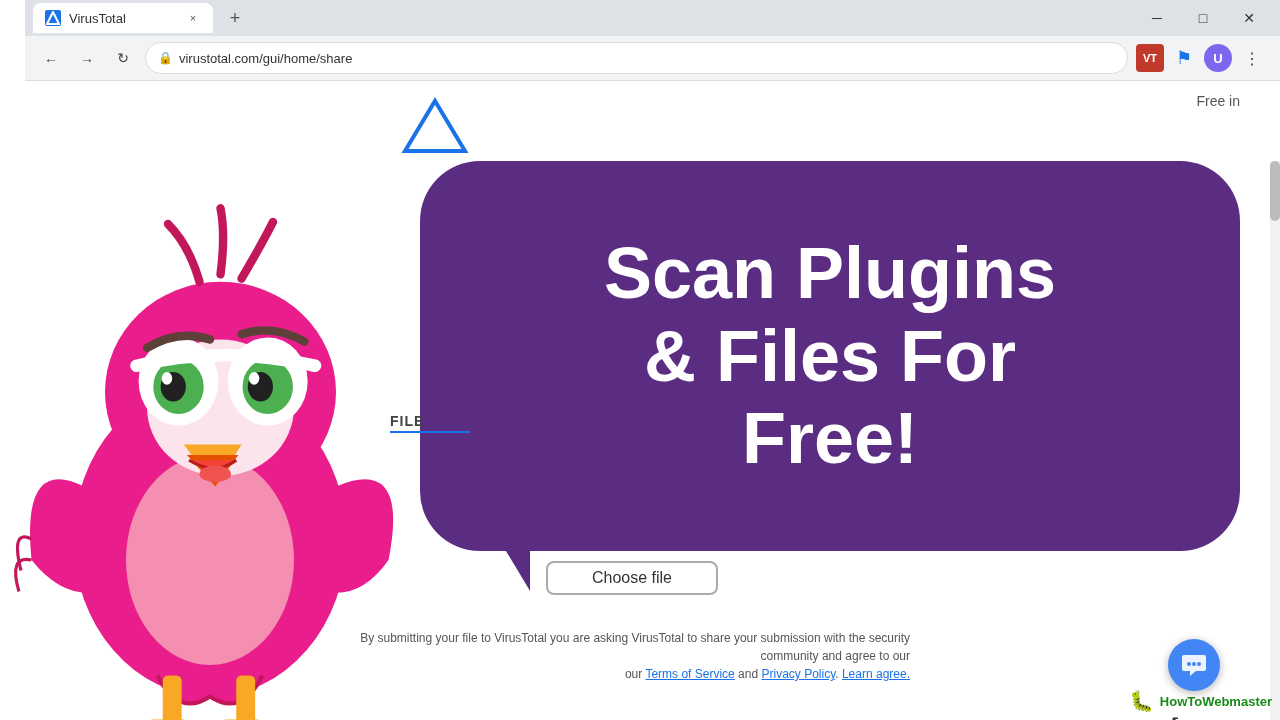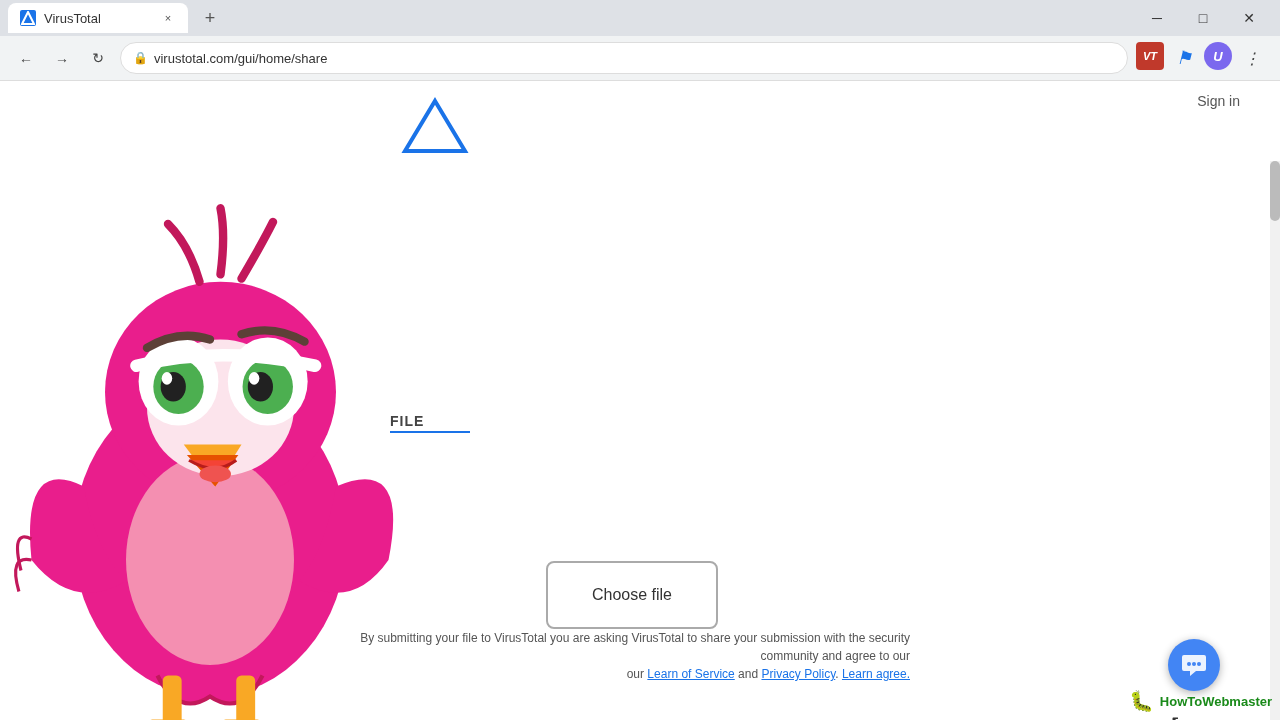--- a/index.html
+++ b/index.html
@@ -9,20 +9,21 @@
       height: 720px;
       overflow: hidden;
       font-family: Arial, sans-serif;
       background: #fff;
     }
 
     
     .browser-chrome {
       background: #a21caf;
       border-bottom: 1px solid #ddd;
+      margin-left: 25px;
     }
 
     .title-bar {
       height: 36px;
       background: #dee1e6;
       display: flex;
       align-items: center;
       padding: 0 8px;
       gap: 8px;
     }
@@ -106,21 +107,21 @@
     }
 
     .lock-icon {
       color: #555;
       font-size: 12px;
     }
 
     .nav-actions {
       display: flex;
       gap: 4px;
-      font-style: italic;
+      align-items: center;
     }
 
     .nav-action-btn {
       width: 32px;
       height: 32px;
       border-radius: 50%;
       display: flex; align-items: center; justify-content: center;
       cursor: pointer;
       font-size: 16px;
       color: #444;
@@ -210,21 +211,21 @@
       width: 420px;
       height: 540px;
     }
 
     
     .choose-file-btn {
       position: absolute;
       top: 480px;
       left: 546px;
       width: 172px;
-      height: 68px;
+      height: 34px;
       background: #fff;
       border: 2px solid #aaa;
       border-radius: 8px;
       display: flex;
       align-items: center;
       justify-content: center;
       font-size: 16px;
       color: #333;
       cursor: pointer;
       font-weight: 500;
@@ -366,28 +367,31 @@
     </div>
   </div>
 </div>
 
 <div class="page-content">
 
   <div class="scrollbar">
     <div class="scrollbar-thumb"></div>
   </div>
 
-  <a class="sign-in-link">Sign in</a>
+  <a class="sign-in-link">Free in</a>
 
   <div style="position:absolute; top:15px; left:400px;">
     <svg width="70" height="60" viewBox="0 0 70 60">
       <polygon points="35,5 65,55 5,55" fill="none" stroke="#1a73e8" stroke-width="4"></polygon>
     </svg>
   </div>
 
+  <div class="speech-bubble">
+    <div class="bubble-text">Scan Plugins<br>&amp; Files For<br>Free!</div>
+  </div>
 
   <div class="file-tab">FILE</div>
   <div class="tab-underline"></div>
 
   <div class="bird-container">
     <svg viewBox="0 0 400 540" xmlns="http://www.w3.org/2000/svg">
 
       <ellipse cx="200" cy="360" rx="130" ry="150" fill="#e91e8c"></ellipse>
 
       <ellipse cx="210" cy="220" rx="110" ry="105" fill="#e91e8c"></ellipse>
@@ -447,21 +451,21 @@
       <path d="M210,108 Q215,70 210,45" stroke="#c2185b" stroke-width="8" fill="none" stroke-linecap="round"></path>
       <path d="M230,112 Q250,78 260,58" stroke="#c2185b" stroke-width="8" fill="none" stroke-linecap="round"></path>
     </svg>
   </div>
 
   <div class="choose-file-btn">Choose file</div>
 
   <div class="disclaimer">
     <span>By submitting your file to VirusTotal you are asking VirusTotal to share your submission with the security community and agree to our</span>
     <br>
-    our <a href="#">Learn of Service</a>
+    our <a href="#">Terms of Service</a>
     <span>and</span>
     <a href="#">Privacy Policy</a>.
     <a href="#">Learn agree.</a>
   </div>
 
   <div class="chat-widget">
     <svg width="28" height="28" viewBox="0 0 28 28">
       <path d="M4,4 H24 Q26,4 26,6 V18 Q26,20 24,20 H16 L10,25 V20 H4 Q2,20 2,18 V6 Q2,4 4,4Z" fill="white" opacity="0.9"></path>
       <circle cx="9" cy="13" r="2" fill="#4285f4"></circle>
       <circle cx="14" cy="13" r="2" fill="#4285f4"></circle>

